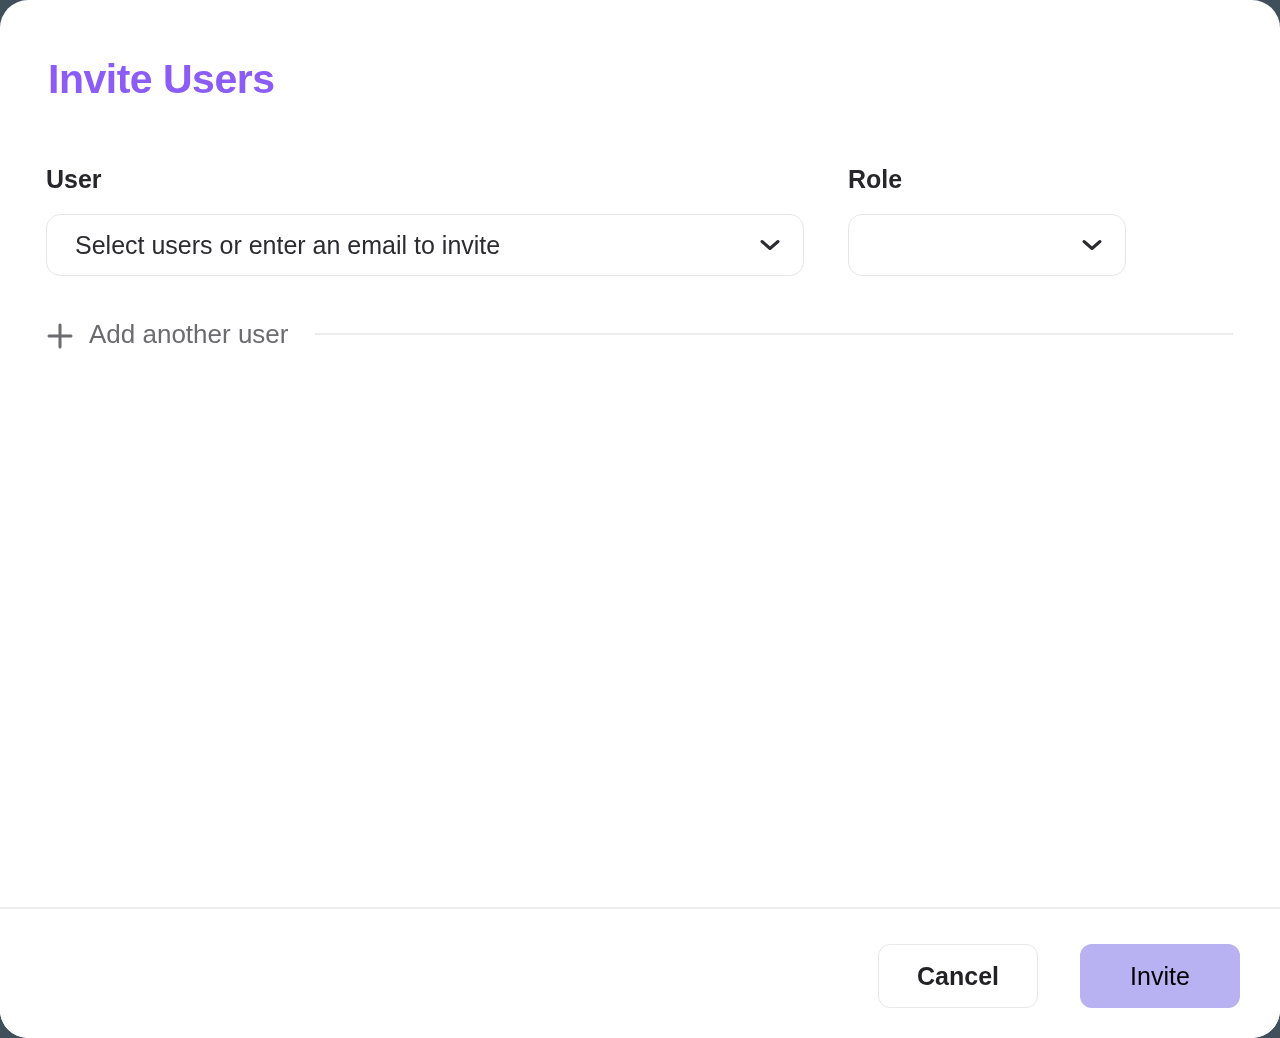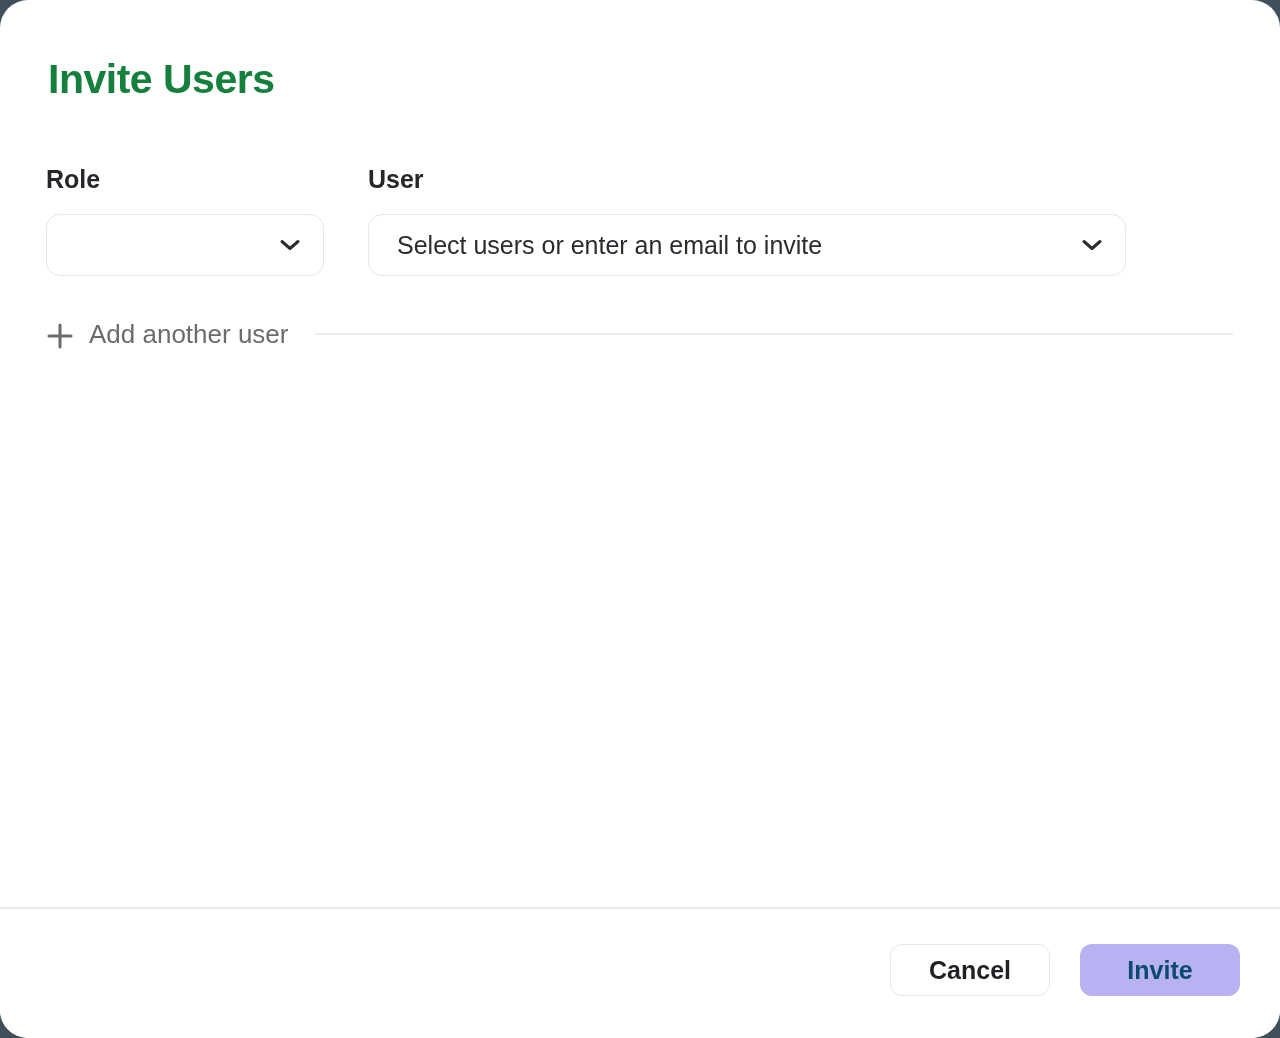--- a/index.html
+++ b/index.html
@@ -17,21 +17,21 @@
     background: #ffffff;
     border-radius: 28px;
     overflow: hidden;
     box-sizing: border-box;
   }
   .dialog-title {
     margin: 54px 0 0 48px;
     font-size: 41px;
     line-height: 50px;
     font-weight: 700;
-    color: #15803d;
+    color: #8b5cf6;
     letter-spacing: -0.5px;
   }
   .fields-row {
     display: flex;
     gap: 44px;
     margin: 60px 46px 0 46px;
   }
   .field-user { width: 758px; }
   .field-role { width: 278px; }
   .field-label {
@@ -104,63 +104,64 @@
     border-top: 2px solid #ececee;
     box-sizing: border-box;
     display: flex;
     justify-content: flex-end;
     align-items: flex-start;
     gap: 30px;
     padding: 35px 40px 0 0;
   }
   .btn {
     width: 160px;
-    height: 52px;
+    height: 64px;
     border-radius: 12px;
     font-family: inherit;
     font-size: 25px;
     cursor: pointer;
     box-sizing: border-box;
   }
   .btn-cancel {
     background: #ffffff;
     border: 1px solid #e8e8eb;
     color: #222226;
     font-weight: 600;
   }
   .btn-invite {
     background: #b8b1f2;
     border: none;
-    color: #0c4a6e;
-    font-weight: 700;
+    color: #000000;
+    font-weight: 400;
+    margin-left: 12px;
   }
 </style>
 </head>
 <body>
 
 <div class="modal">
 
   <h1 class="dialog-title">Invite Users</h1>
 
   <div class="fields-row">
 
-    <div class="field field-role">
-      <div class="field-label">Role</div>
+    <div class="field field-user">
+      <div class="field-label">User</div>
       <div class="select">
-        <span class="select-text"></span>
+        <span class="select-text">Select users or enter an email to invite</span>
         <svg class="chevron" viewBox="0 0 22 14">
           <polyline points="3,3.5 11,10.5 19,3.5" fill="none" stroke="#2b2b30" stroke-width="3" stroke-linecap="round" stroke-linejoin="round"></polyline>
         </svg>
       </div>
     </div>
 
-    <div class="field field-user">
-      <div class="field-label">User</div>
+    <div class="field field-role">
+      <div class="field-label">Role</div>
       <div class="select">
-        <span class="select-text">Select users or enter an email to invite</span>
+        <span class="select-text"></span>
         <svg class="chevron" viewBox="0 0 22 14">
           <polyline points="3,3.5 11,10.5 19,3.5" fill="none" stroke="#2b2b30" stroke-width="3" stroke-linecap="round" stroke-linejoin="round"></polyline>
         </svg>
       </div>
     </div>
 
   </div>
 
   <div class="add-row">
     <button class="add-user-btn">

